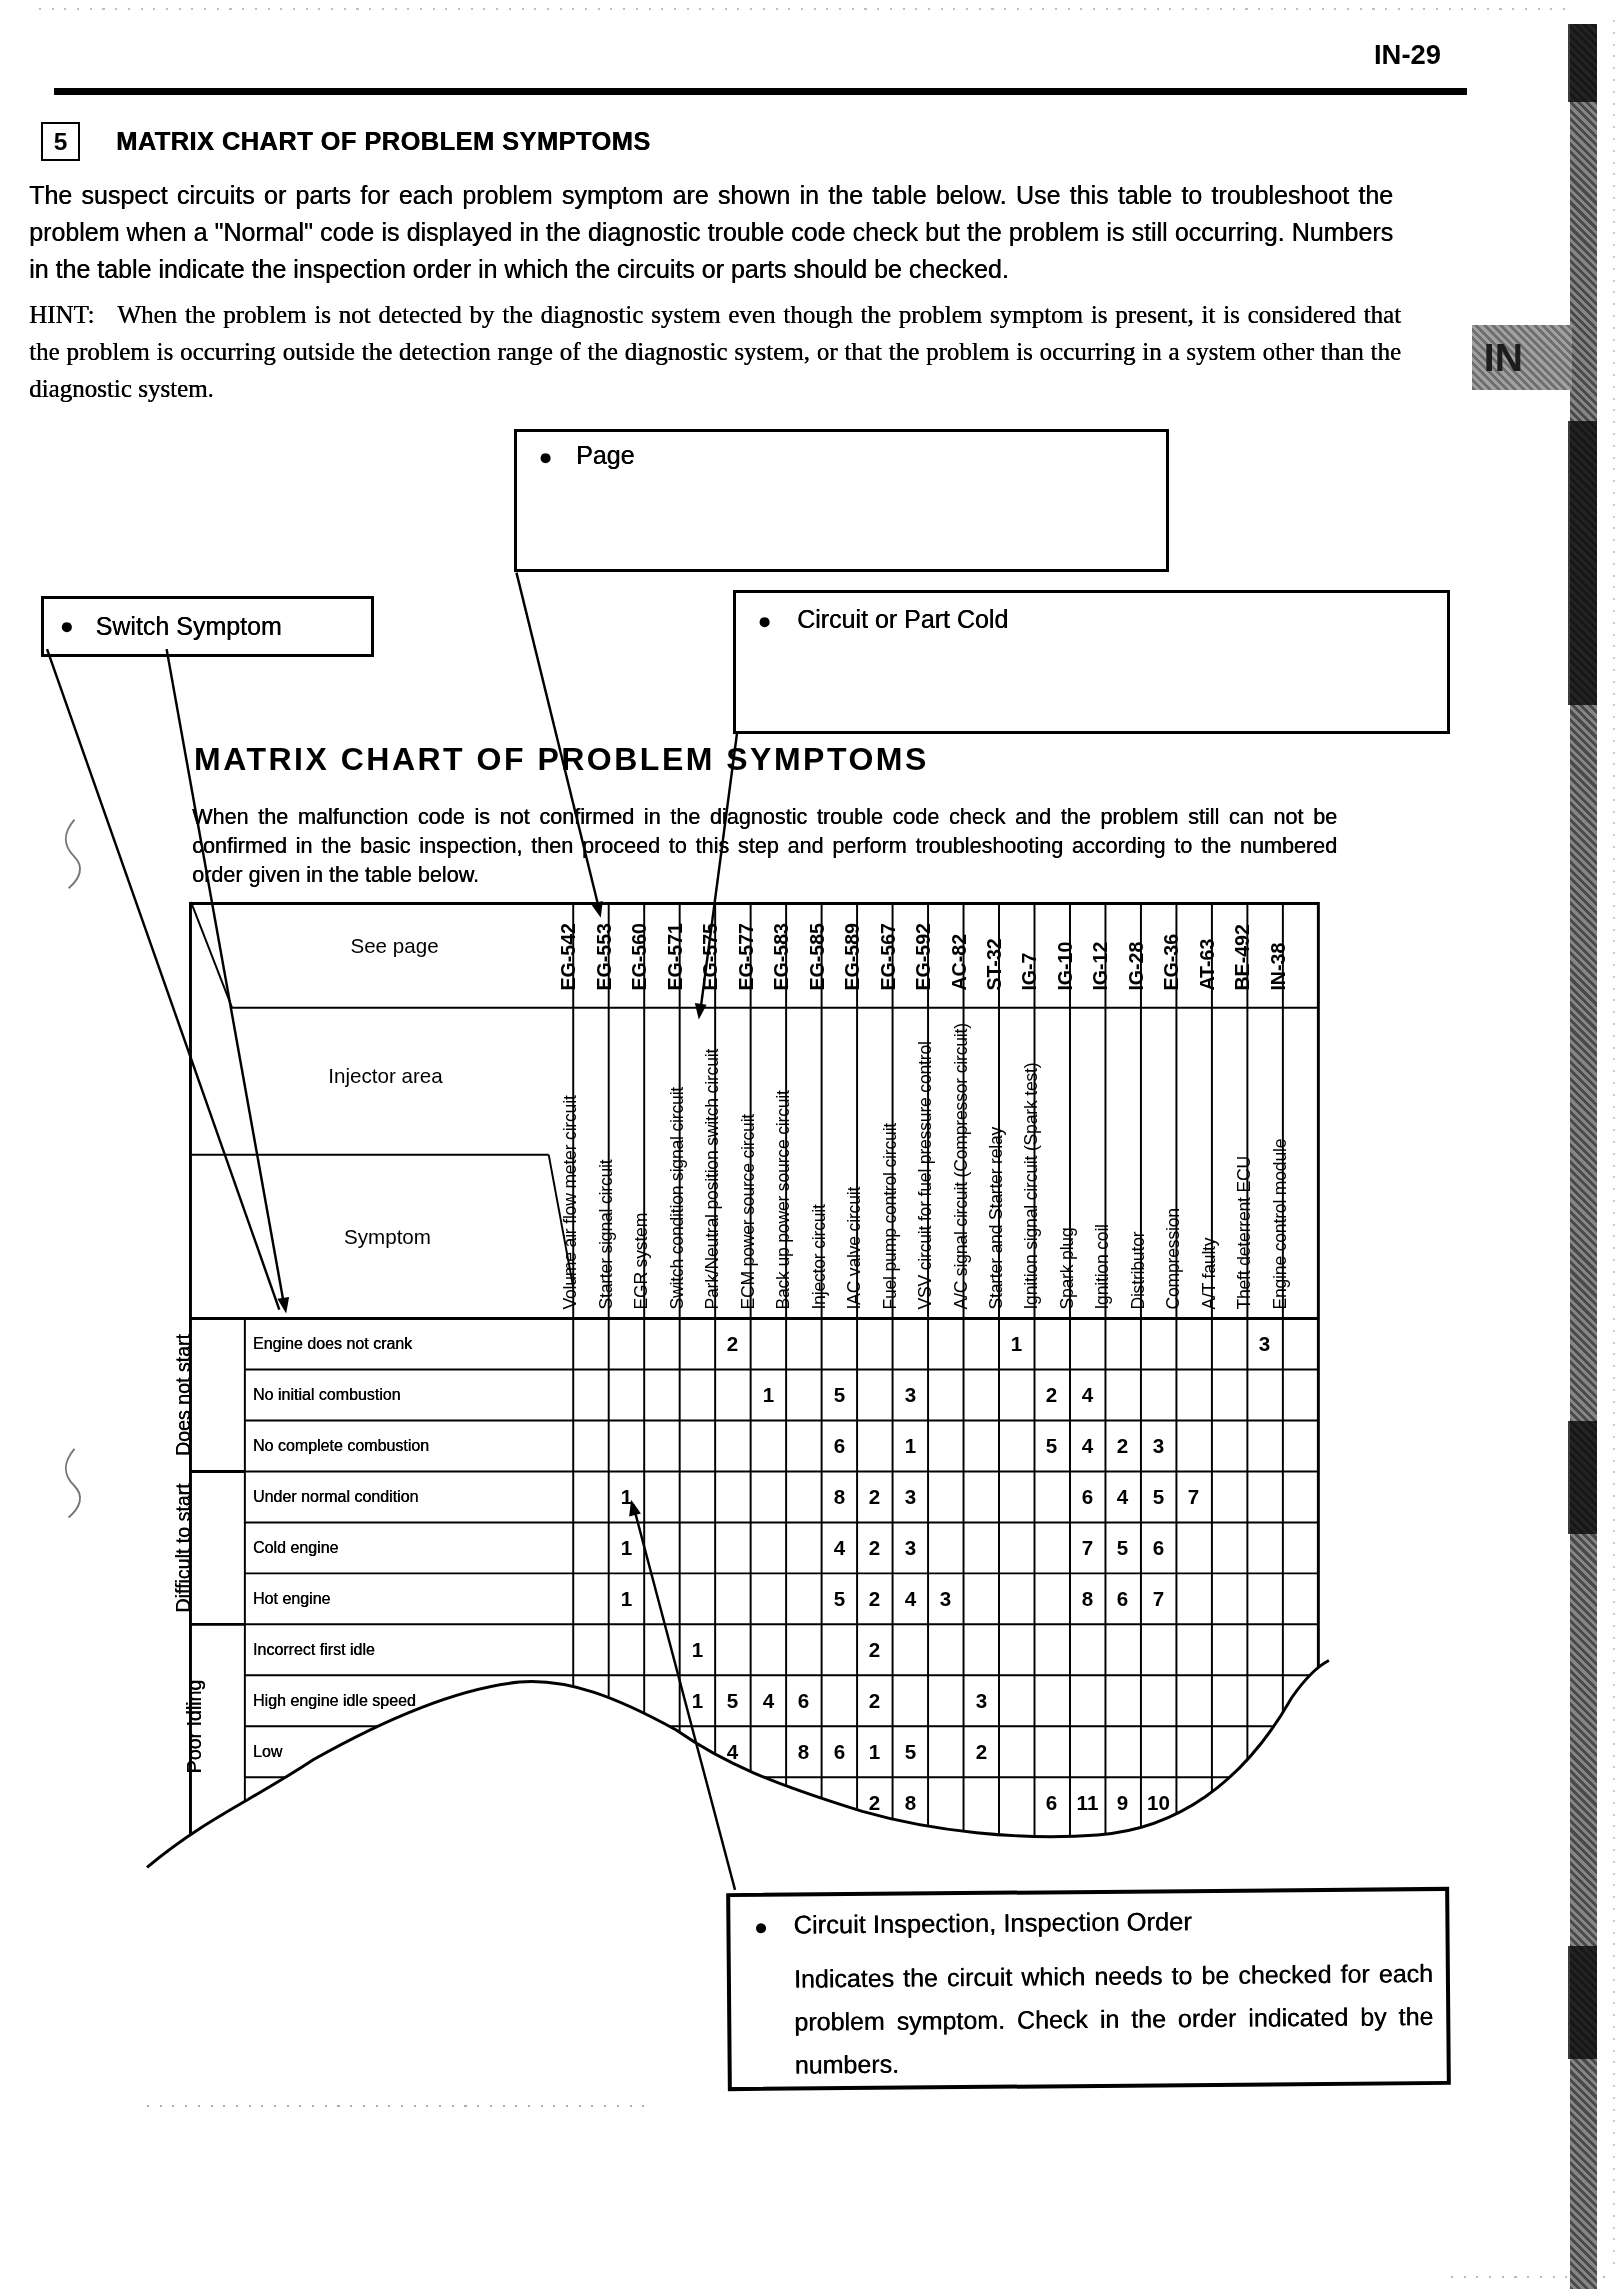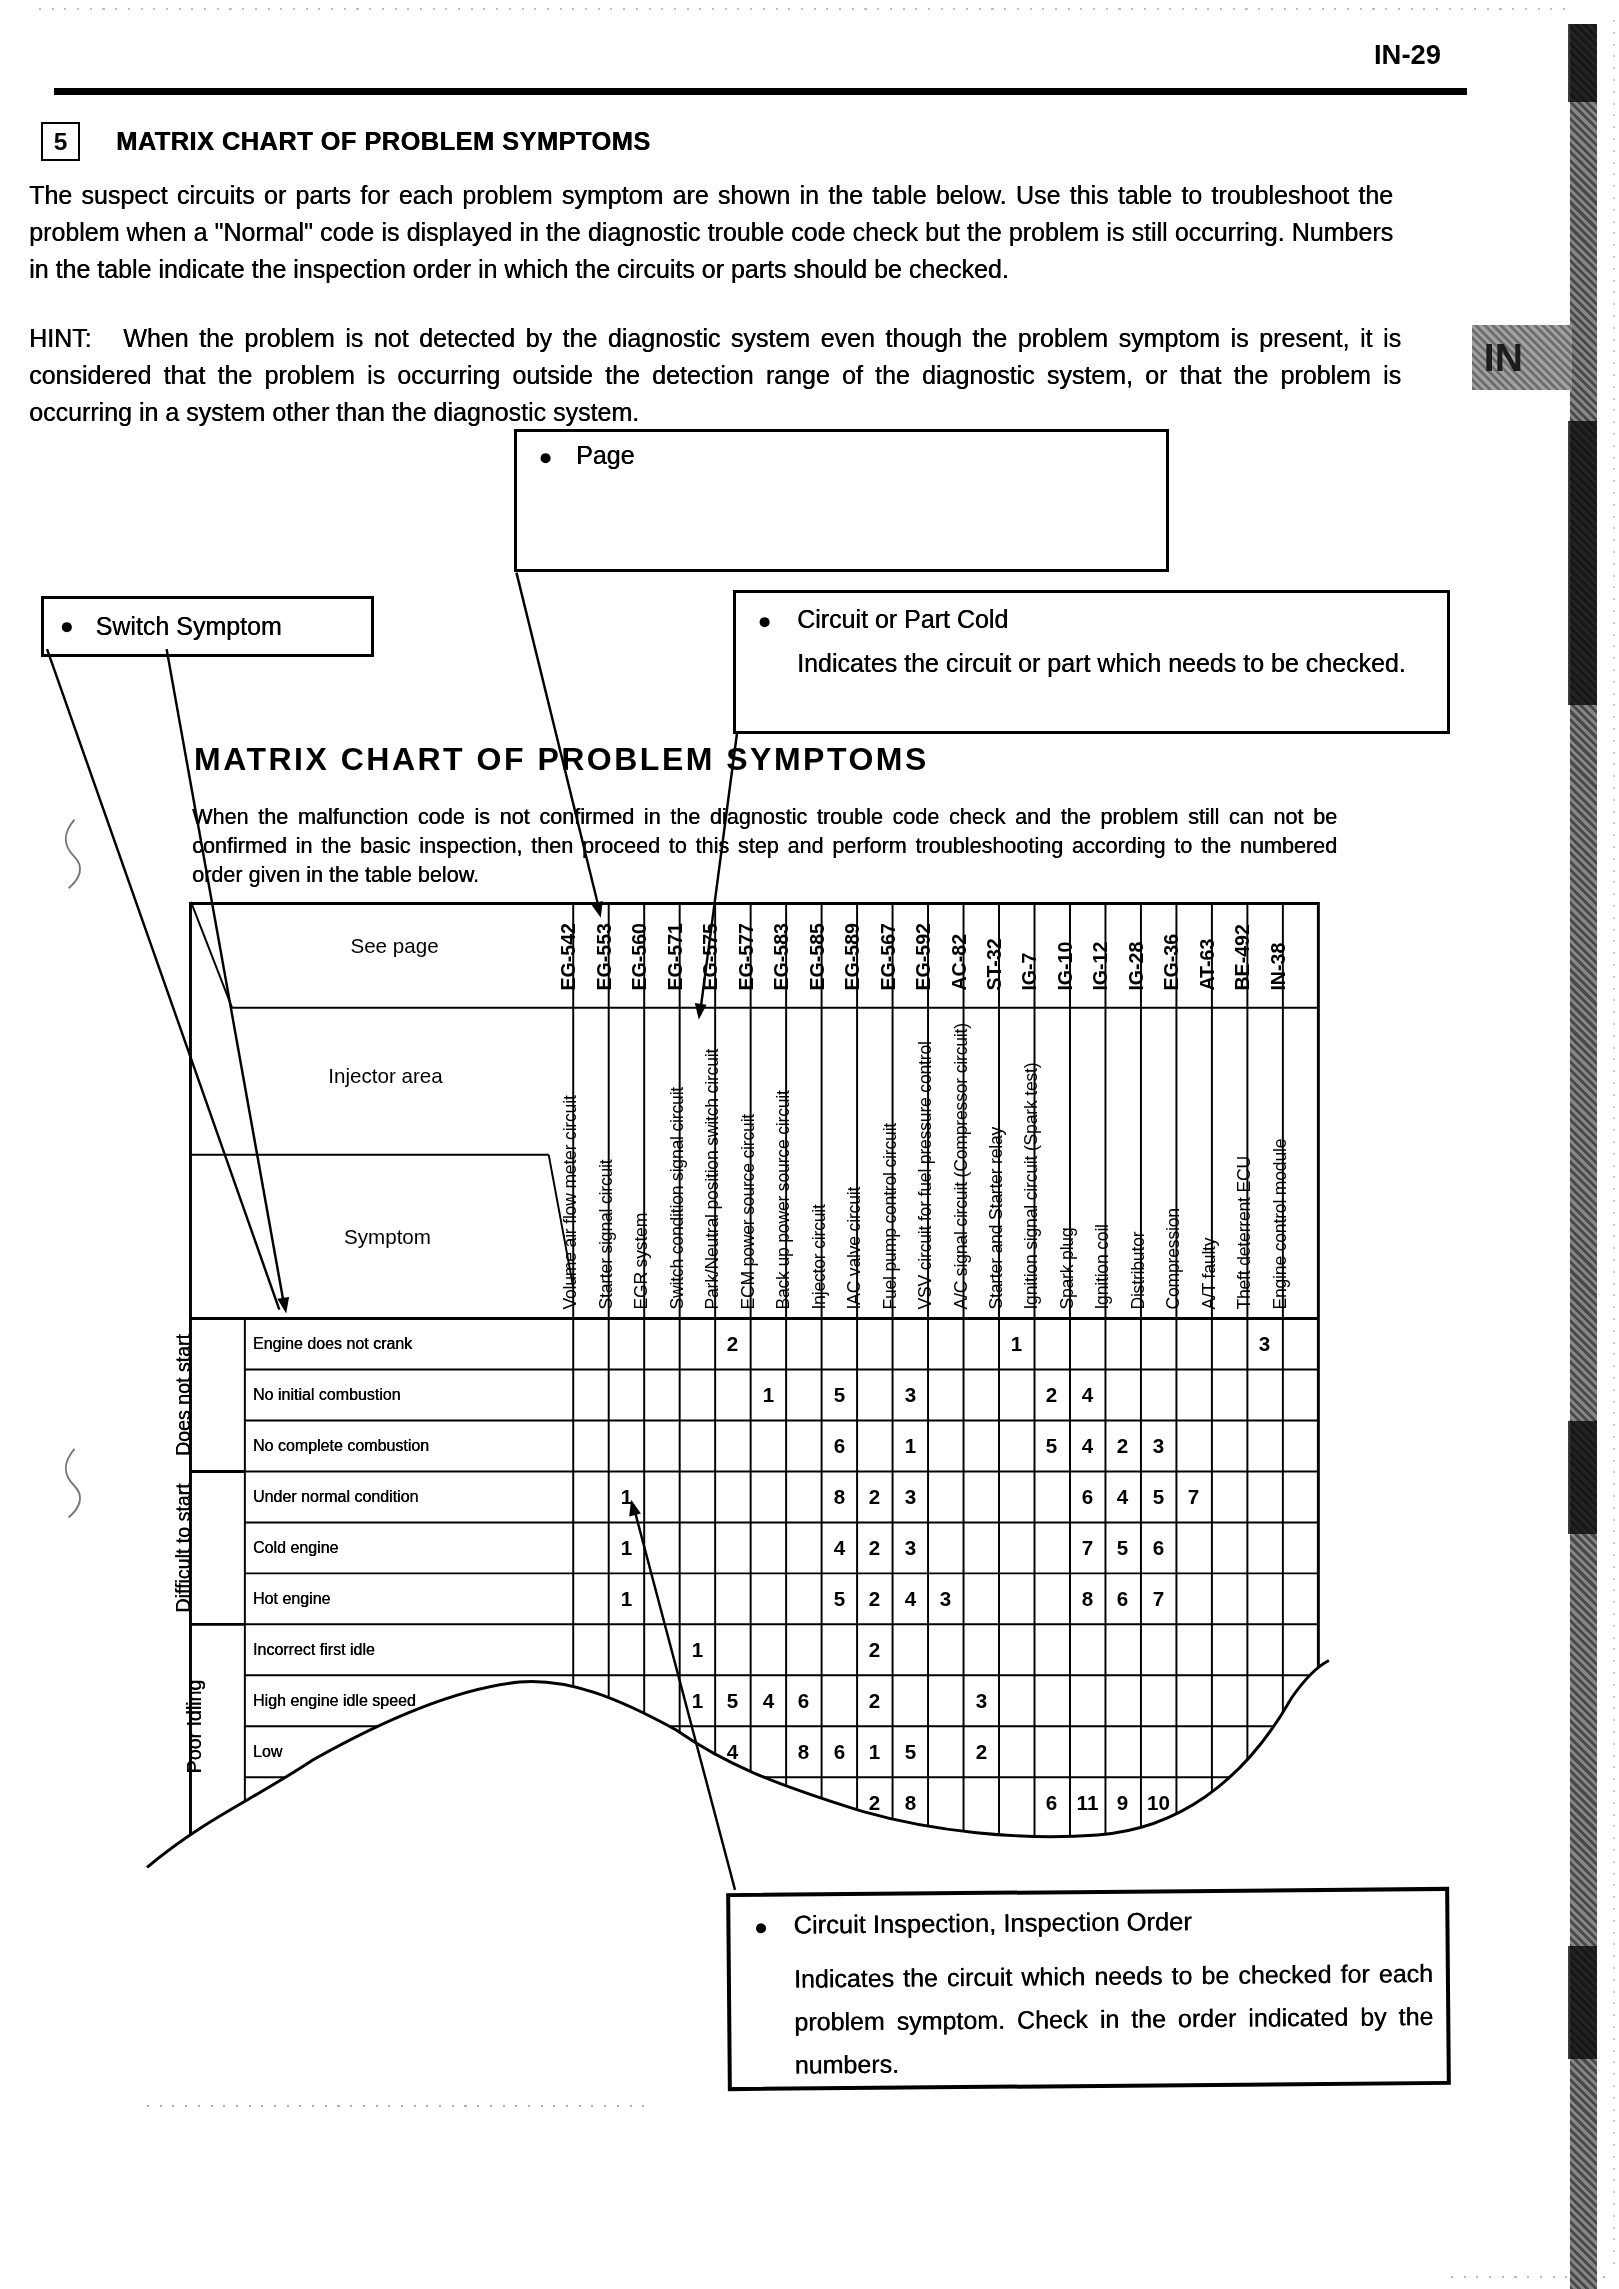--- a/index.html
+++ b/index.html
@@ -12,21 +12,21 @@
   .hdr-title{left:227px;top:43px;font-size:26.5px;font-weight:bold;letter-spacing:0.3px;}
   .hdr-pageno{left:1374px;top:39px;font-size:27.4px;font-weight:bold;}
   .hdr-rule{left:54px;top:88px;width:1413px;height:6.9px;background:#000;}
   
   .sec-numbox{left:41px;top:122px;width:39px;height:39px;border:2.9px solid #000;
               display:flex;align-items:center;justify-content:center;font-size:24.5px;font-weight:bold;}
   .sec-title{left:116px;top:127px;font-size:25.5px;font-weight:bold;letter-spacing:0.4px;}
   
   .para{font-size:25px;line-height:37px;text-align:justify;}
   .p1{left:29px;top:177px;width:1364px;}
-  .p2{left:29px;top:320px;width:1372px;}
+  .p2{left:29px;top:296px;width:1372px;font-family:Liberation Serif, serif;}
   
   .callout{border:3.9px solid #000;background:#fff;}
   .co-title{font-size:25px;}
   .co-body{font-size:25px;line-height:36px;text-align:justify;}
   .bullet{font-size:23.5px;}
   .box-page{left:514px;top:429px;width:655px;height:143px;}
   .box-ps{left:41px;top:596px;width:333px;height:61px;display:flex;align-items:center;}
   .box-cp{left:733px;top:590px;width:717px;height:144px;}
   .box-insp{left:727px;top:1890px;width:723px;height:198px;border-width:4.9px;transform:rotate(-0.5deg);}
   
@@ -92,21 +92,20 @@
   </div>
 
   <div class="abs callout box-ps">
     <span class="bullet" style="margin-left:15.7px;">●</span>
     <span class="co-title tx" style="margin-left:21.6px;">Switch Symptom</span>
   </div>
 
   <div class="abs callout box-cp">
     <span class="abs bullet" style="left:21.6px;top:14.7px;">●</span>
     <div class="abs co-title tx" style="left:61px;top:11.8px;">Circuit or Part Cold</div>
-    <div class="abs co-body tx" style="left:61px;top:52px;width:635px;">Indicates the circuit or part which needs to be checked.</div>
   </div>
 
   <div class="abs mx-title">MATRIX CHART OF PROBLEM SYMPTOMS</div>
   <div class="abs mx-intro tx">When the malfunction code is not confirmed in the diagnostic trouble code check and the problem still can not be confirmed in the basic inspection, then proceed to this step and perform troubleshooting according to the numbered order given in the table below.</div>
 
   <div id="matrix-table"><svg width="1137" height="946" viewBox="0 0 1160 965">
         <line x1="1.5" y1="5" x2="1.5" y2="958" stroke="#000" stroke-width="3"></line>
         <line x1="0" y1="6.5" x2="1152" y2="6.5" stroke="#000" stroke-width="3"></line>
         <line x1="44" y1="113" x2="1152" y2="113" stroke="#000" stroke-width="2"></line>
         <line x1="2" y1="5" x2="44" y2="113" stroke="#000" stroke-width="2"></line>

